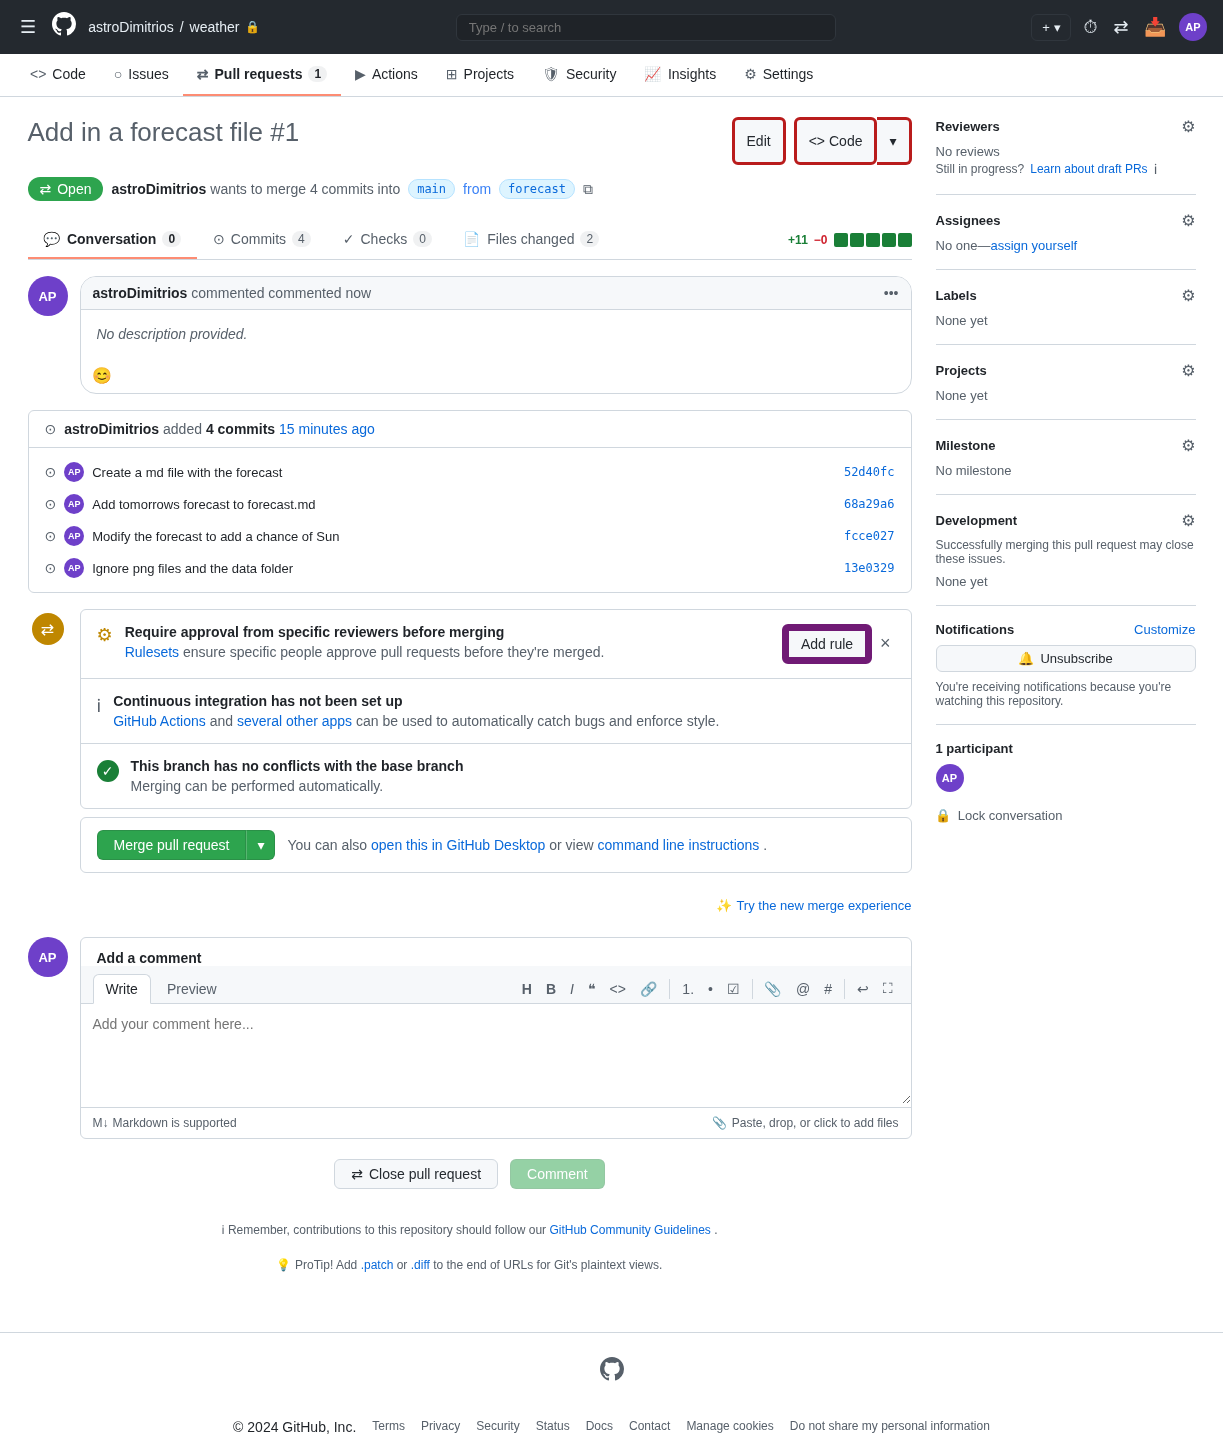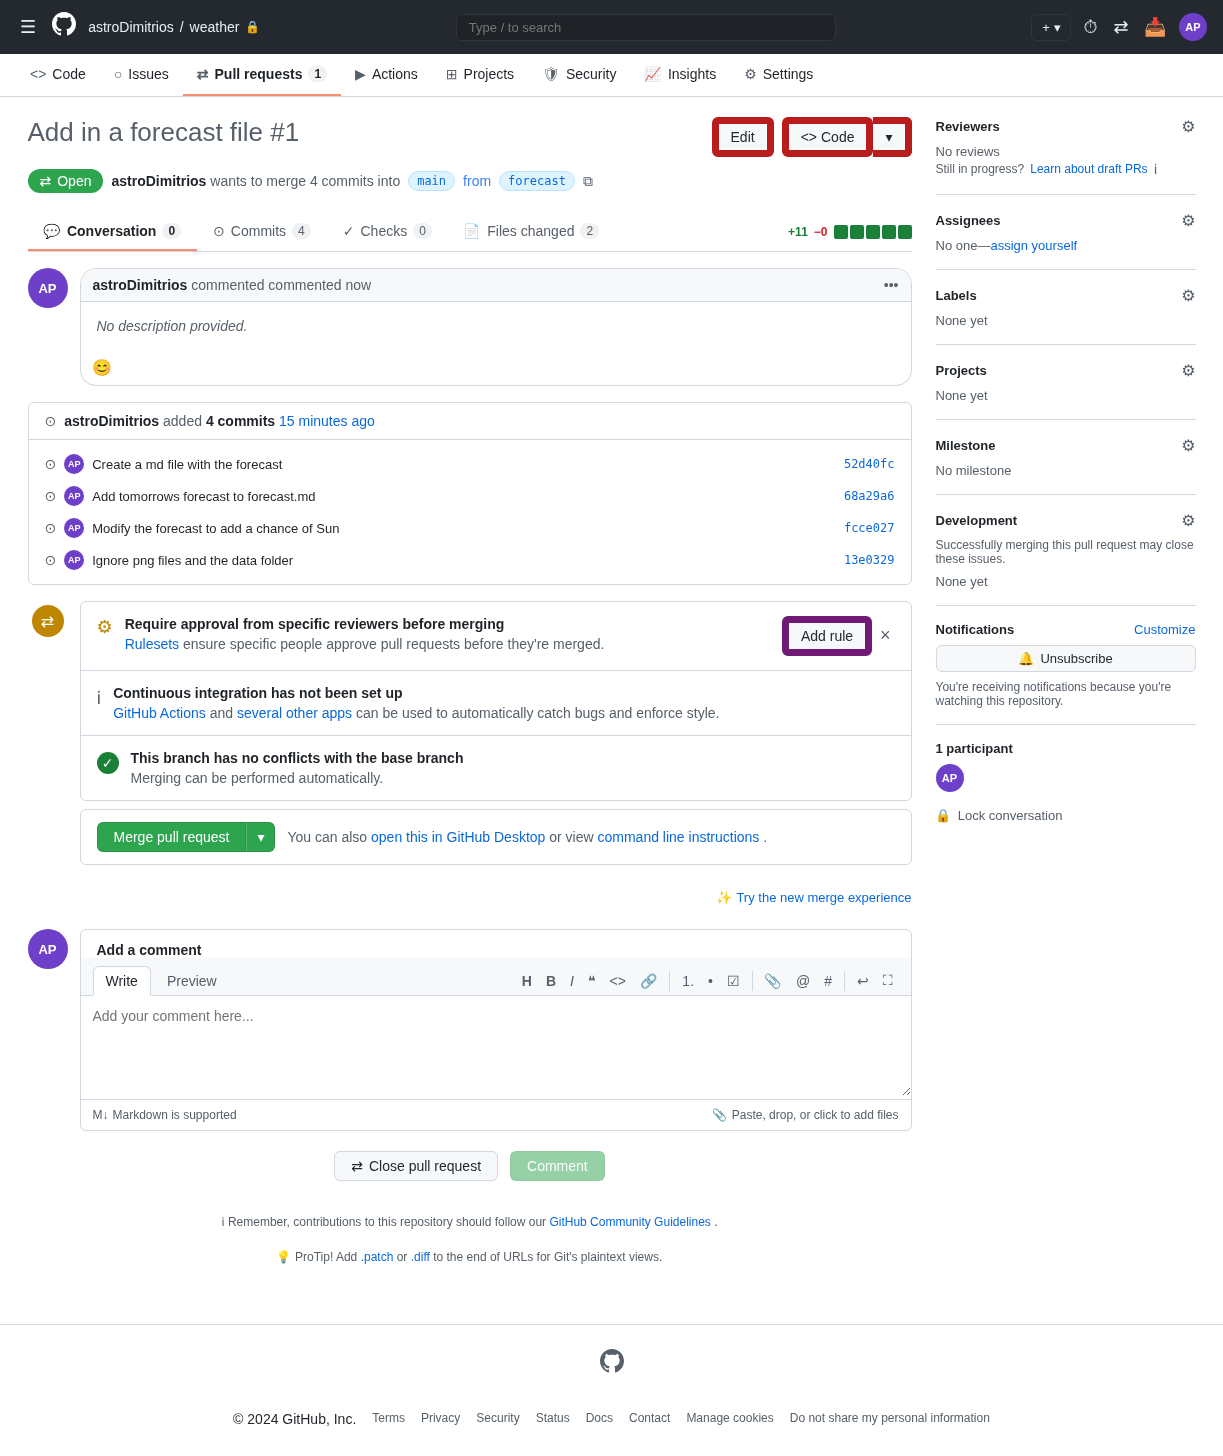--- a/index.html
+++ b/index.html
@@ -29,21 +29,21 @@
     
     .main-container { max-width: 1200px; margin: 0 auto; padding: 20px 16px; display: flex; gap: 24px; }
     .main-content { flex: 1; min-width: 0; }
     .sidebar { width: 260px; flex-shrink: 0; }
 
     
     .pr-title { display: flex; justify-content: space-between; align-items: flex-start; margin-bottom: 12px; }
     .pr-title h1 { font-size: 26px; font-weight: 400; color: #1f2328; }
     .pr-title h1 span { color: #57606a; font-weight: 300; }
     .pr-title-actions { display: flex; gap: 8px; }
-    .btn-secondary { border: 7px solid #b91c1c; border-radius: 6px; padding: 5px 12px; background: #f6f8fa; cursor: pointer; font-size: 14px; color: #24292f; }
+    .btn-secondary { border: 3px solid #b91c1c; border-radius: 6px; padding: 13px 12px; background: #f6f8fa; cursor: pointer; font-size: 14px; color: #24292f; }
     .btn-code { display: flex; align-items: center; gap: 4px; }
 
     
     .pr-meta { display: flex; align-items: center; gap: 8px; margin-bottom: 20px; font-size: 14px; }
     .pr-status-badge { background: #2da44e; color: white; border-radius: 20px; padding: 4px 12px; font-size: 14px; font-weight: 500; display: flex; align-items: center; gap: 6px; }
     .pr-meta-text { color: #57606a; }
     .pr-meta-text strong { color: #1f2328; }
     .branch-tag { background: #ddf4ff; color: #0969da; border: 1px solid #b6e3ff; border-radius: 20px; padding: 2px 8px; font-size: 12px; font-family: monospace; }
     .copy-icon { color: #57606a; cursor: pointer; font-size: 14px; }
 

